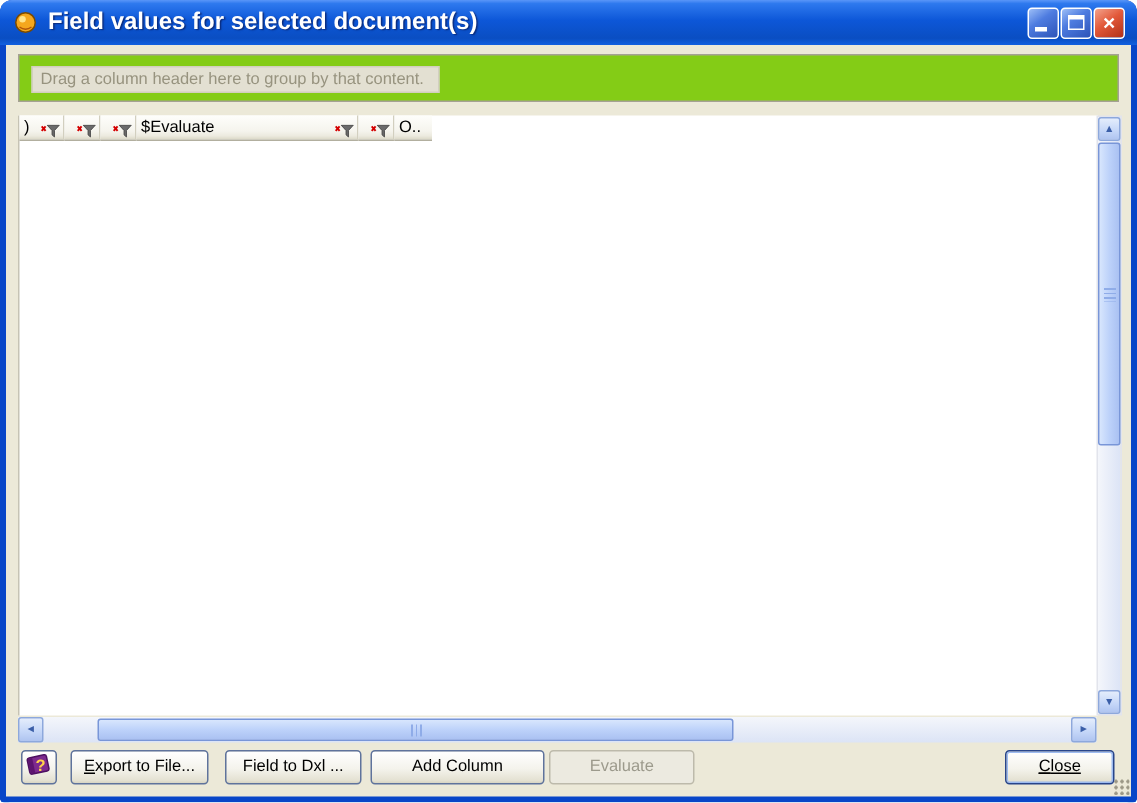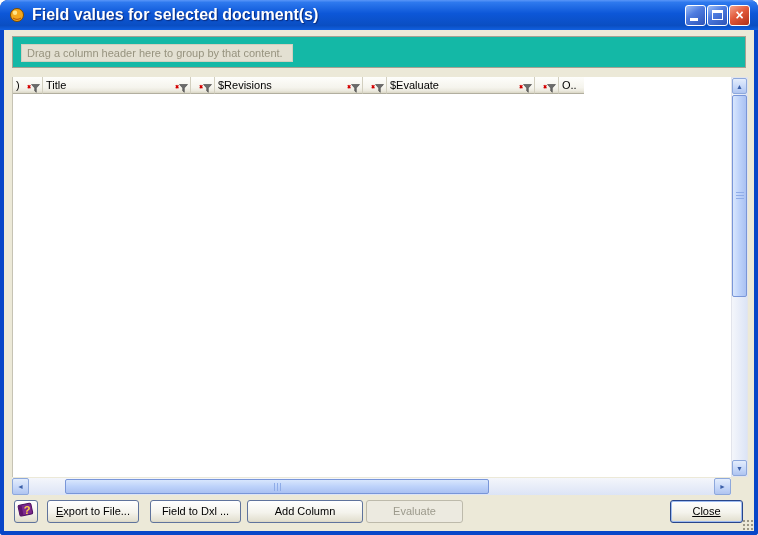--- a/index.html
+++ b/index.html
@@ -14,21 +14,21 @@
   .tb-btn{position:absolute;top:5px;width:21px;height:21px;border:1px solid #fff;border-radius:3px;
     box-sizing:border-box;cursor:pointer;}
   .tb-blue{background:linear-gradient(145deg,#9CBEF7 0%,#4E7CE0 40%,#2D54B8 100%);}
   .tb-red{background:linear-gradient(145deg,#F3A38C 0%,#E2593A 45%,#B03018 100%);}
   .tb-min{right:52px;} .tb-max{right:30px;} .tb-close{right:8px;}
   .glyph-min{position:absolute;left:4px;bottom:4px;width:8px;height:3px;background:#fff;}
   .glyph-max{position:absolute;left:4px;top:4px;width:11px;height:10px;border:1px solid #fff;border-top:3px solid #fff;box-sizing:border-box;}
   .glyph-x{position:absolute;left:0;top:0;width:100%;height:100%;color:#fff;font-size:14px;font-weight:bold;
     text-align:center;line-height:19px;}
   
-  .groupbar{position:absolute;left:12px;top:36px;width:734px;height:32px;background:#14b8a6;
+  .groupbar{position:absolute;left:12px;top:36px;width:734px;height:32px;background:#84cc16;
     border:1px solid #A5A193;box-sizing:border-box;}
   .grouphint{position:absolute;left:8px;top:7px;width:272px;height:18px;background:#E3E0D2;border:1px solid #D2CFBF;
     box-sizing:border-box;color:#97937F;font-size:11px;line-height:16px;padding-left:5px;white-space:nowrap;overflow:hidden;}
   
   .table{position:absolute;left:12px;top:77px;width:719px;height:400px;background:#fff;border-left:1px solid #C6C3B4;}
   .hrow{display:flex;height:17px;}
   .hcell{position:relative;box-sizing:border-box;height:17px;font-size:11px;line-height:16px;color:#000;
     background:linear-gradient(180deg,#FEFEFB 0%,#F5F4ED 65%,#ECEADF 85%,#DBD8C6 100%);
     border-right:1px solid #D2CFBF;border-bottom:1px solid #B2AF9F;padding:0 3px;white-space:nowrap;overflow:hidden;cursor:pointer;}
   .hcell .flt{position:absolute;right:2px;top:4px;}
@@ -85,29 +85,21 @@
   <div class="groupbar">
     <div class="grouphint">Drag a column header here to group by that content.</div>
   </div>
 
   <div class="table">
     <div class="hrow" id="hdr">
         <div class="hcell col-0"><span>)</span><span class="flt"><svg width="13" height="9" viewBox="0 0 13 9">
               <path d="M0.8 1.2 L3.4 4.2 M3.4 1.2 L0.8 4.2" stroke="#D40000" stroke-width="1.3"></path>
               <path d="M4.5 0.5 h8 l-3.2 3.5 v4.3 l-1.6 -1.4 v-2.9 z" fill="#6B6B6B" stroke="#454545" stroke-width="0.6"></path>
             </svg></span></div>
-        <div class="hcell col-1"><span>Title</span><span class="flt"><svg width="13" height="9" viewBox="0 0 13 9">
-              <path d="M0.8 1.2 L3.4 4.2 M3.4 1.2 L0.8 4.2" stroke="#D40000" stroke-width="1.3"></path>
-              <path d="M4.5 0.5 h8 l-3.2 3.5 v4.3 l-1.6 -1.4 v-2.9 z" fill="#6B6B6B" stroke="#454545" stroke-width="0.6"></path>
-            </svg></span></div>
         <div class="hcell col-2"><span></span><span class="flt"><svg width="13" height="9" viewBox="0 0 13 9">
-              <path d="M0.8 1.2 L3.4 4.2 M3.4 1.2 L0.8 4.2" stroke="#D40000" stroke-width="1.3"></path>
-              <path d="M4.5 0.5 h8 l-3.2 3.5 v4.3 l-1.6 -1.4 v-2.9 z" fill="#6B6B6B" stroke="#454545" stroke-width="0.6"></path>
-            </svg></span></div>
-        <div class="hcell col-3"><span>$Revisions</span><span class="flt"><svg width="13" height="9" viewBox="0 0 13 9">
               <path d="M0.8 1.2 L3.4 4.2 M3.4 1.2 L0.8 4.2" stroke="#D40000" stroke-width="1.3"></path>
               <path d="M4.5 0.5 h8 l-3.2 3.5 v4.3 l-1.6 -1.4 v-2.9 z" fill="#6B6B6B" stroke="#454545" stroke-width="0.6"></path>
             </svg></span></div>
         <div class="hcell col-4"><span></span><span class="flt"><svg width="13" height="9" viewBox="0 0 13 9">
               <path d="M0.8 1.2 L3.4 4.2 M3.4 1.2 L0.8 4.2" stroke="#D40000" stroke-width="1.3"></path>
               <path d="M4.5 0.5 h8 l-3.2 3.5 v4.3 l-1.6 -1.4 v-2.9 z" fill="#6B6B6B" stroke="#454545" stroke-width="0.6"></path>
             </svg></span></div>
         <div class="hcell col-5"><span>$Evaluate</span><span class="flt"><svg width="13" height="9" viewBox="0 0 13 9">
               <path d="M0.8 1.2 L3.4 4.2 M3.4 1.2 L0.8 4.2" stroke="#D40000" stroke-width="1.3"></path>
               <path d="M4.5 0.5 h8 l-3.2 3.5 v4.3 l-1.6 -1.4 v-2.9 z" fill="#6B6B6B" stroke="#454545" stroke-width="0.6"></path>

